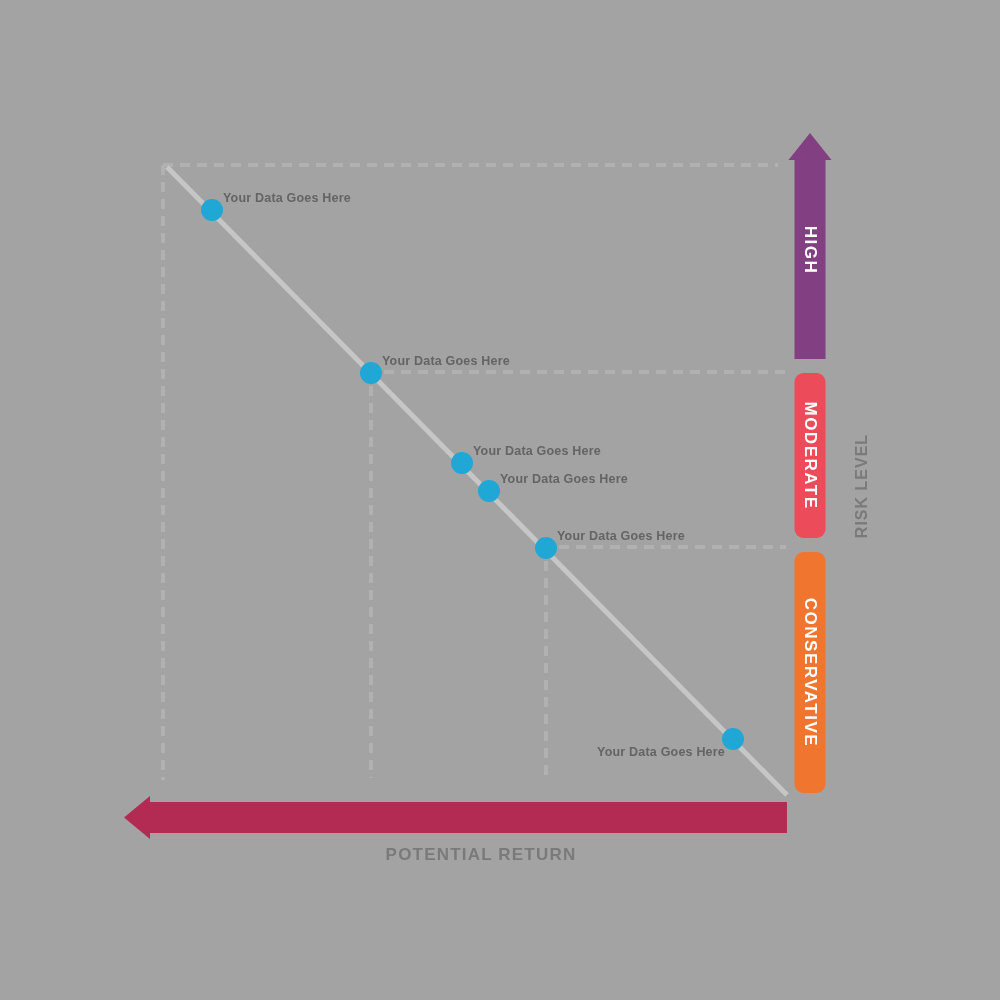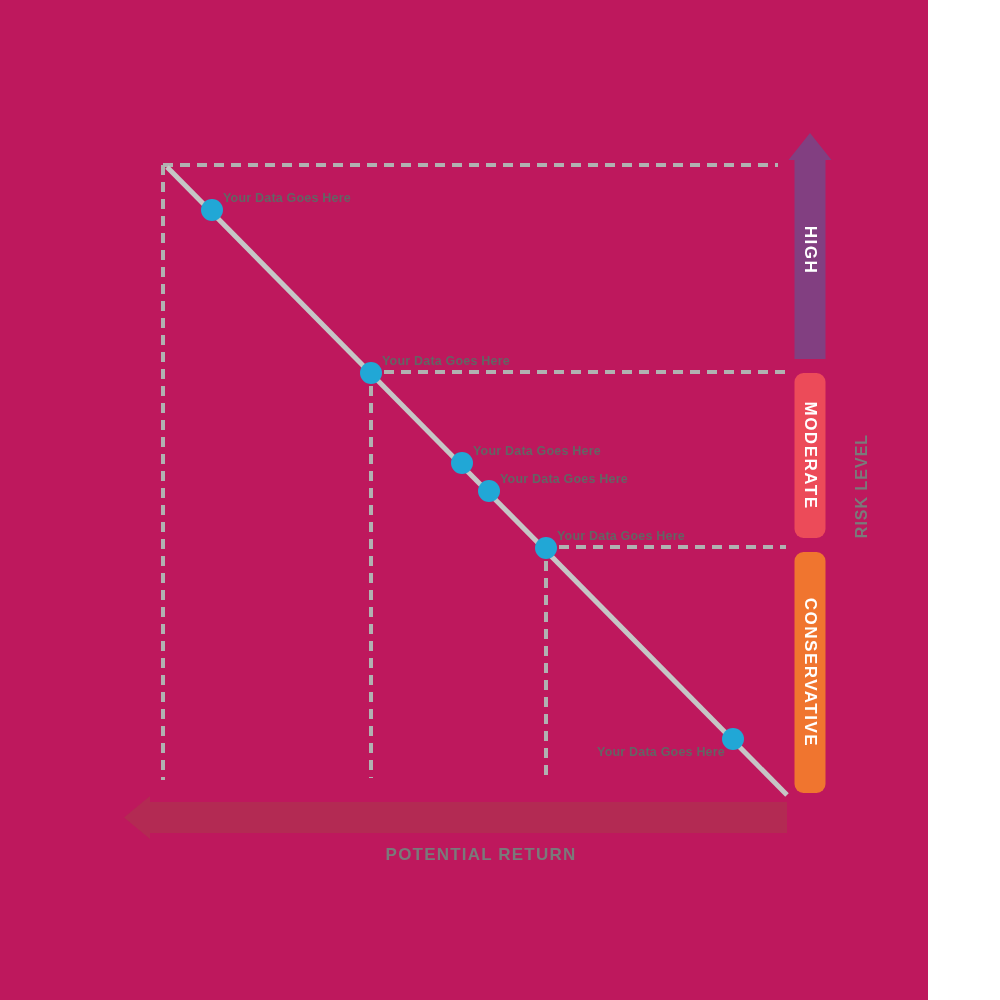--- a/index.html
+++ b/index.html
@@ -3,23 +3,23 @@
 <meta charset="utf-8">
 <style>
   html, body {
     margin: 0;
     padding: 0;
     background: #ffffff;
     font-family: "Liberation Sans", sans-serif;
   }
   .stage {
     position: relative;
-    width: 928px;
+    width: 1000px;
     height: 1000px;
-    background: #be185d;
+    background: #a3a3a3;
     overflow: hidden;
   }
   svg text {
     font-family: "Liberation Sans", sans-serif;
   }
   .point-label {
     font-size: 12.5px;
     font-weight: bold;
     letter-spacing: 0.2px;
   }

